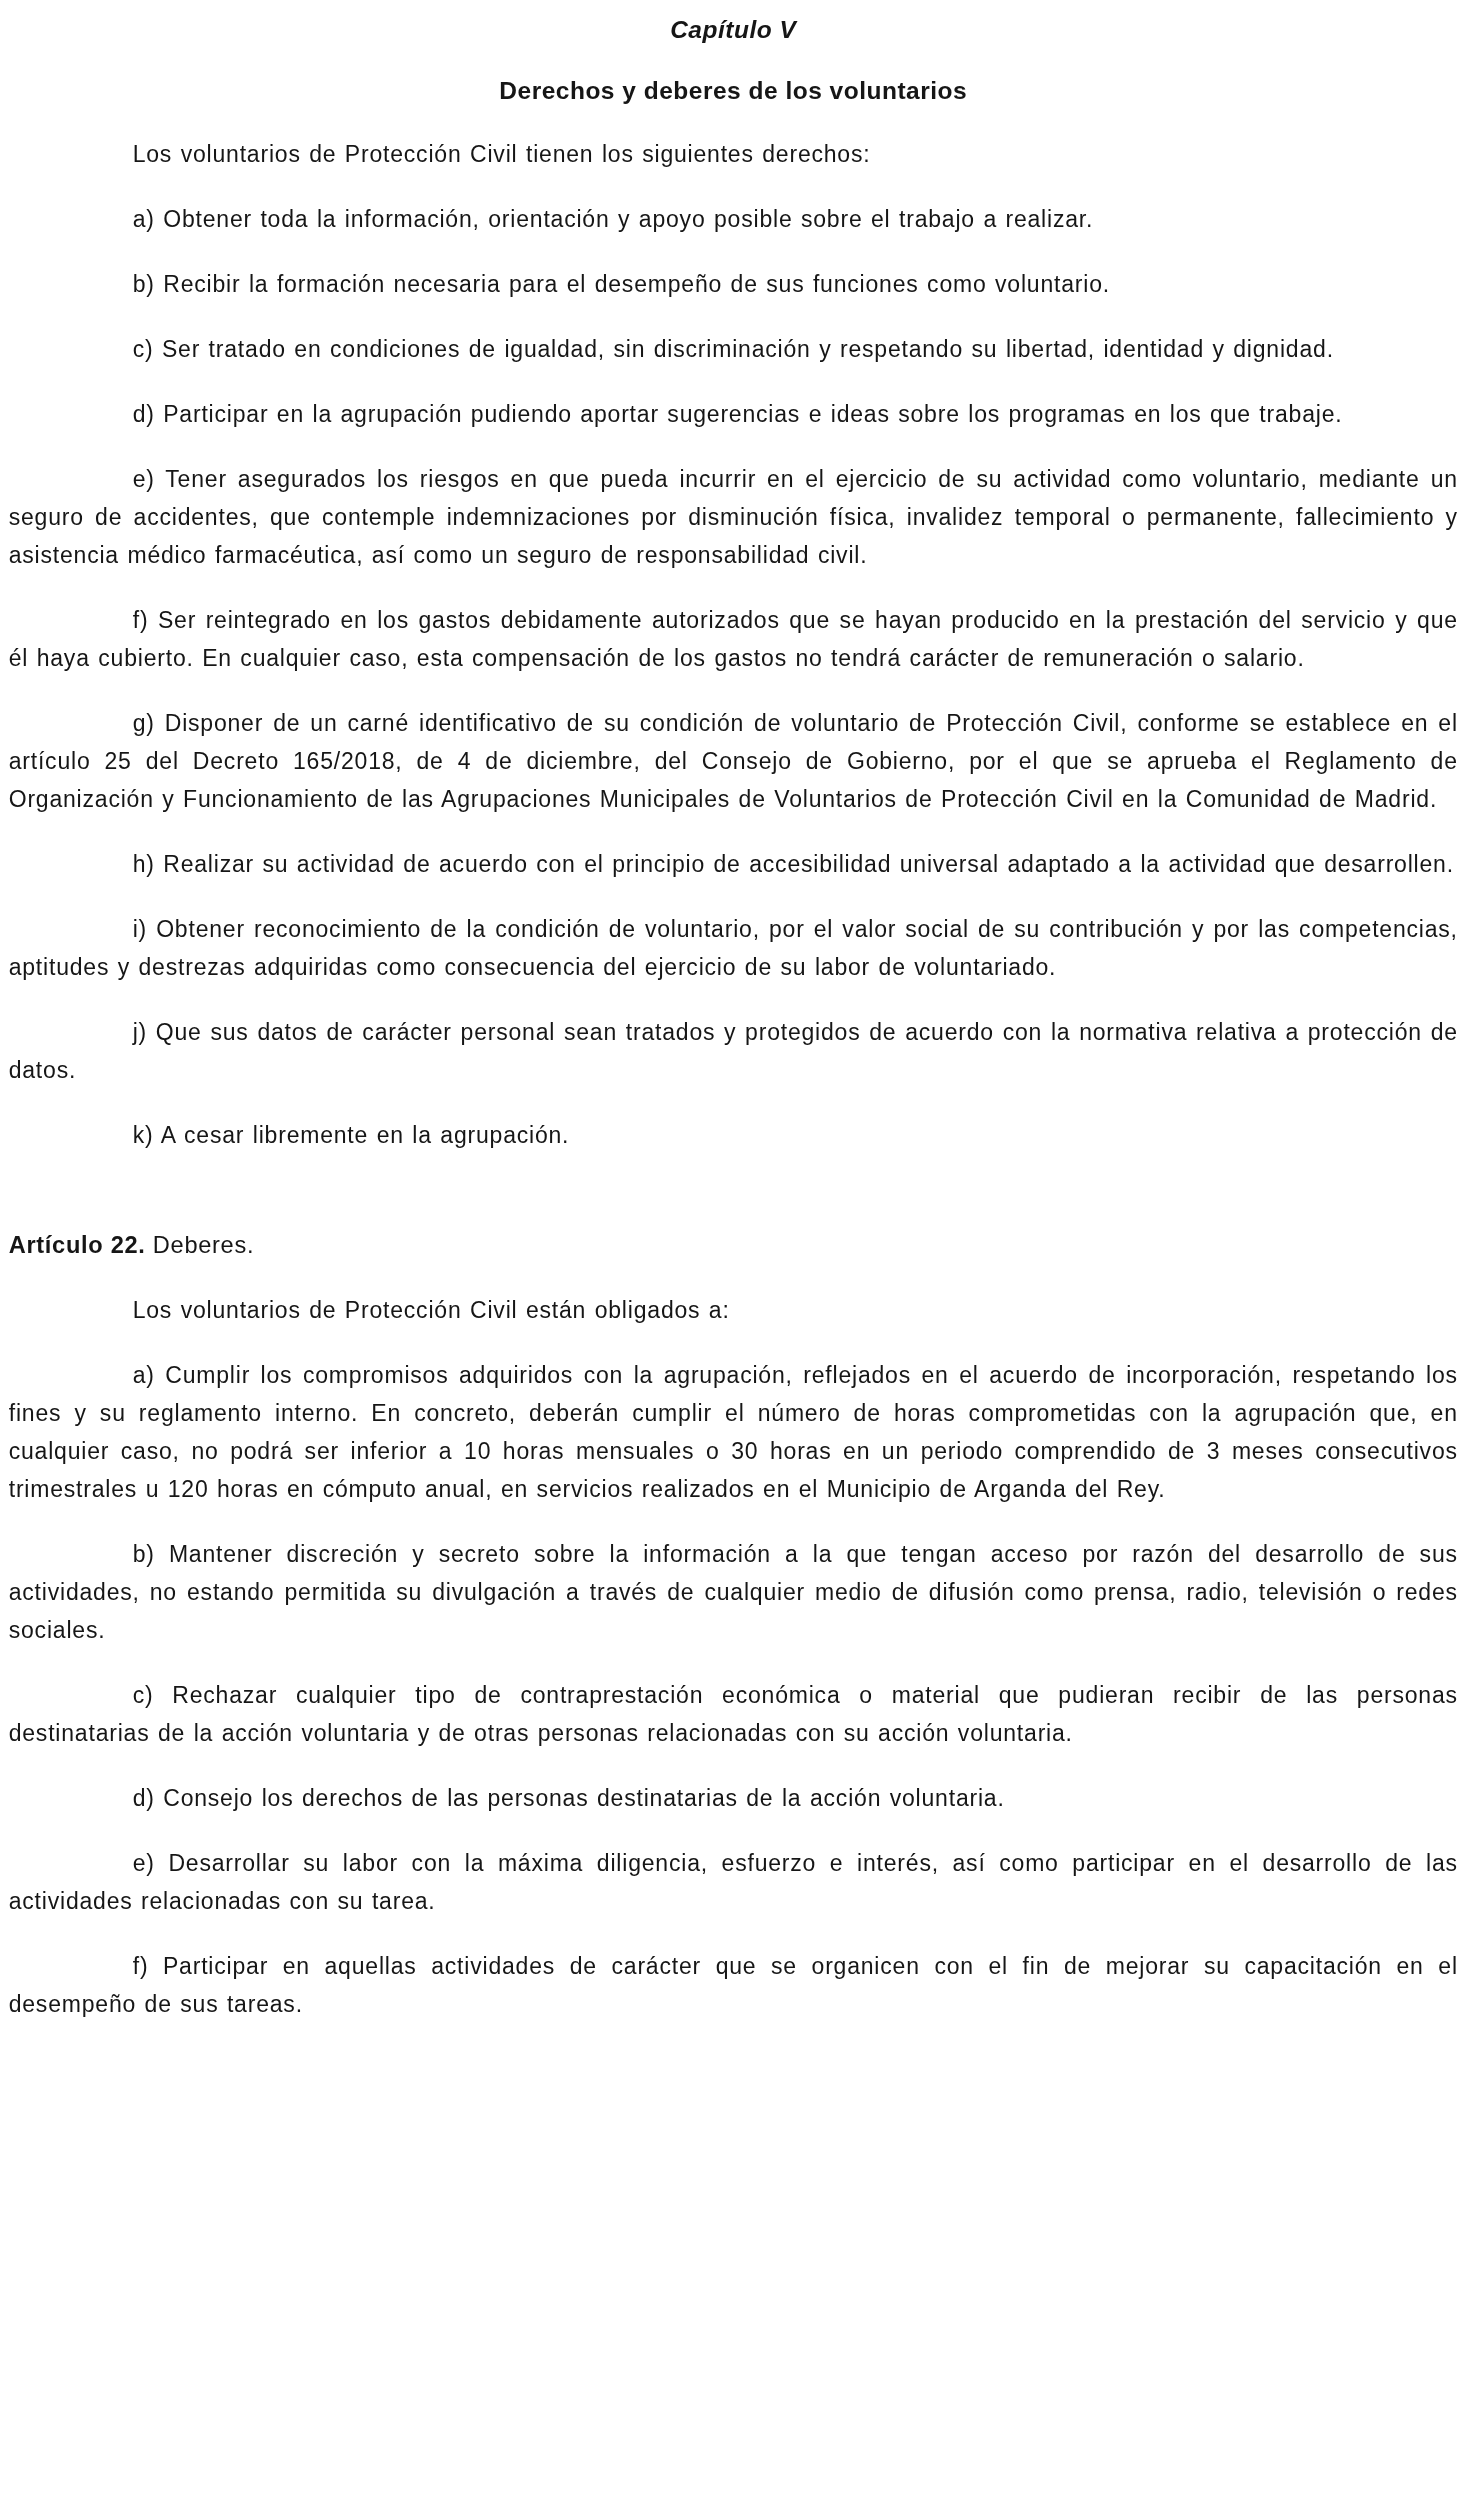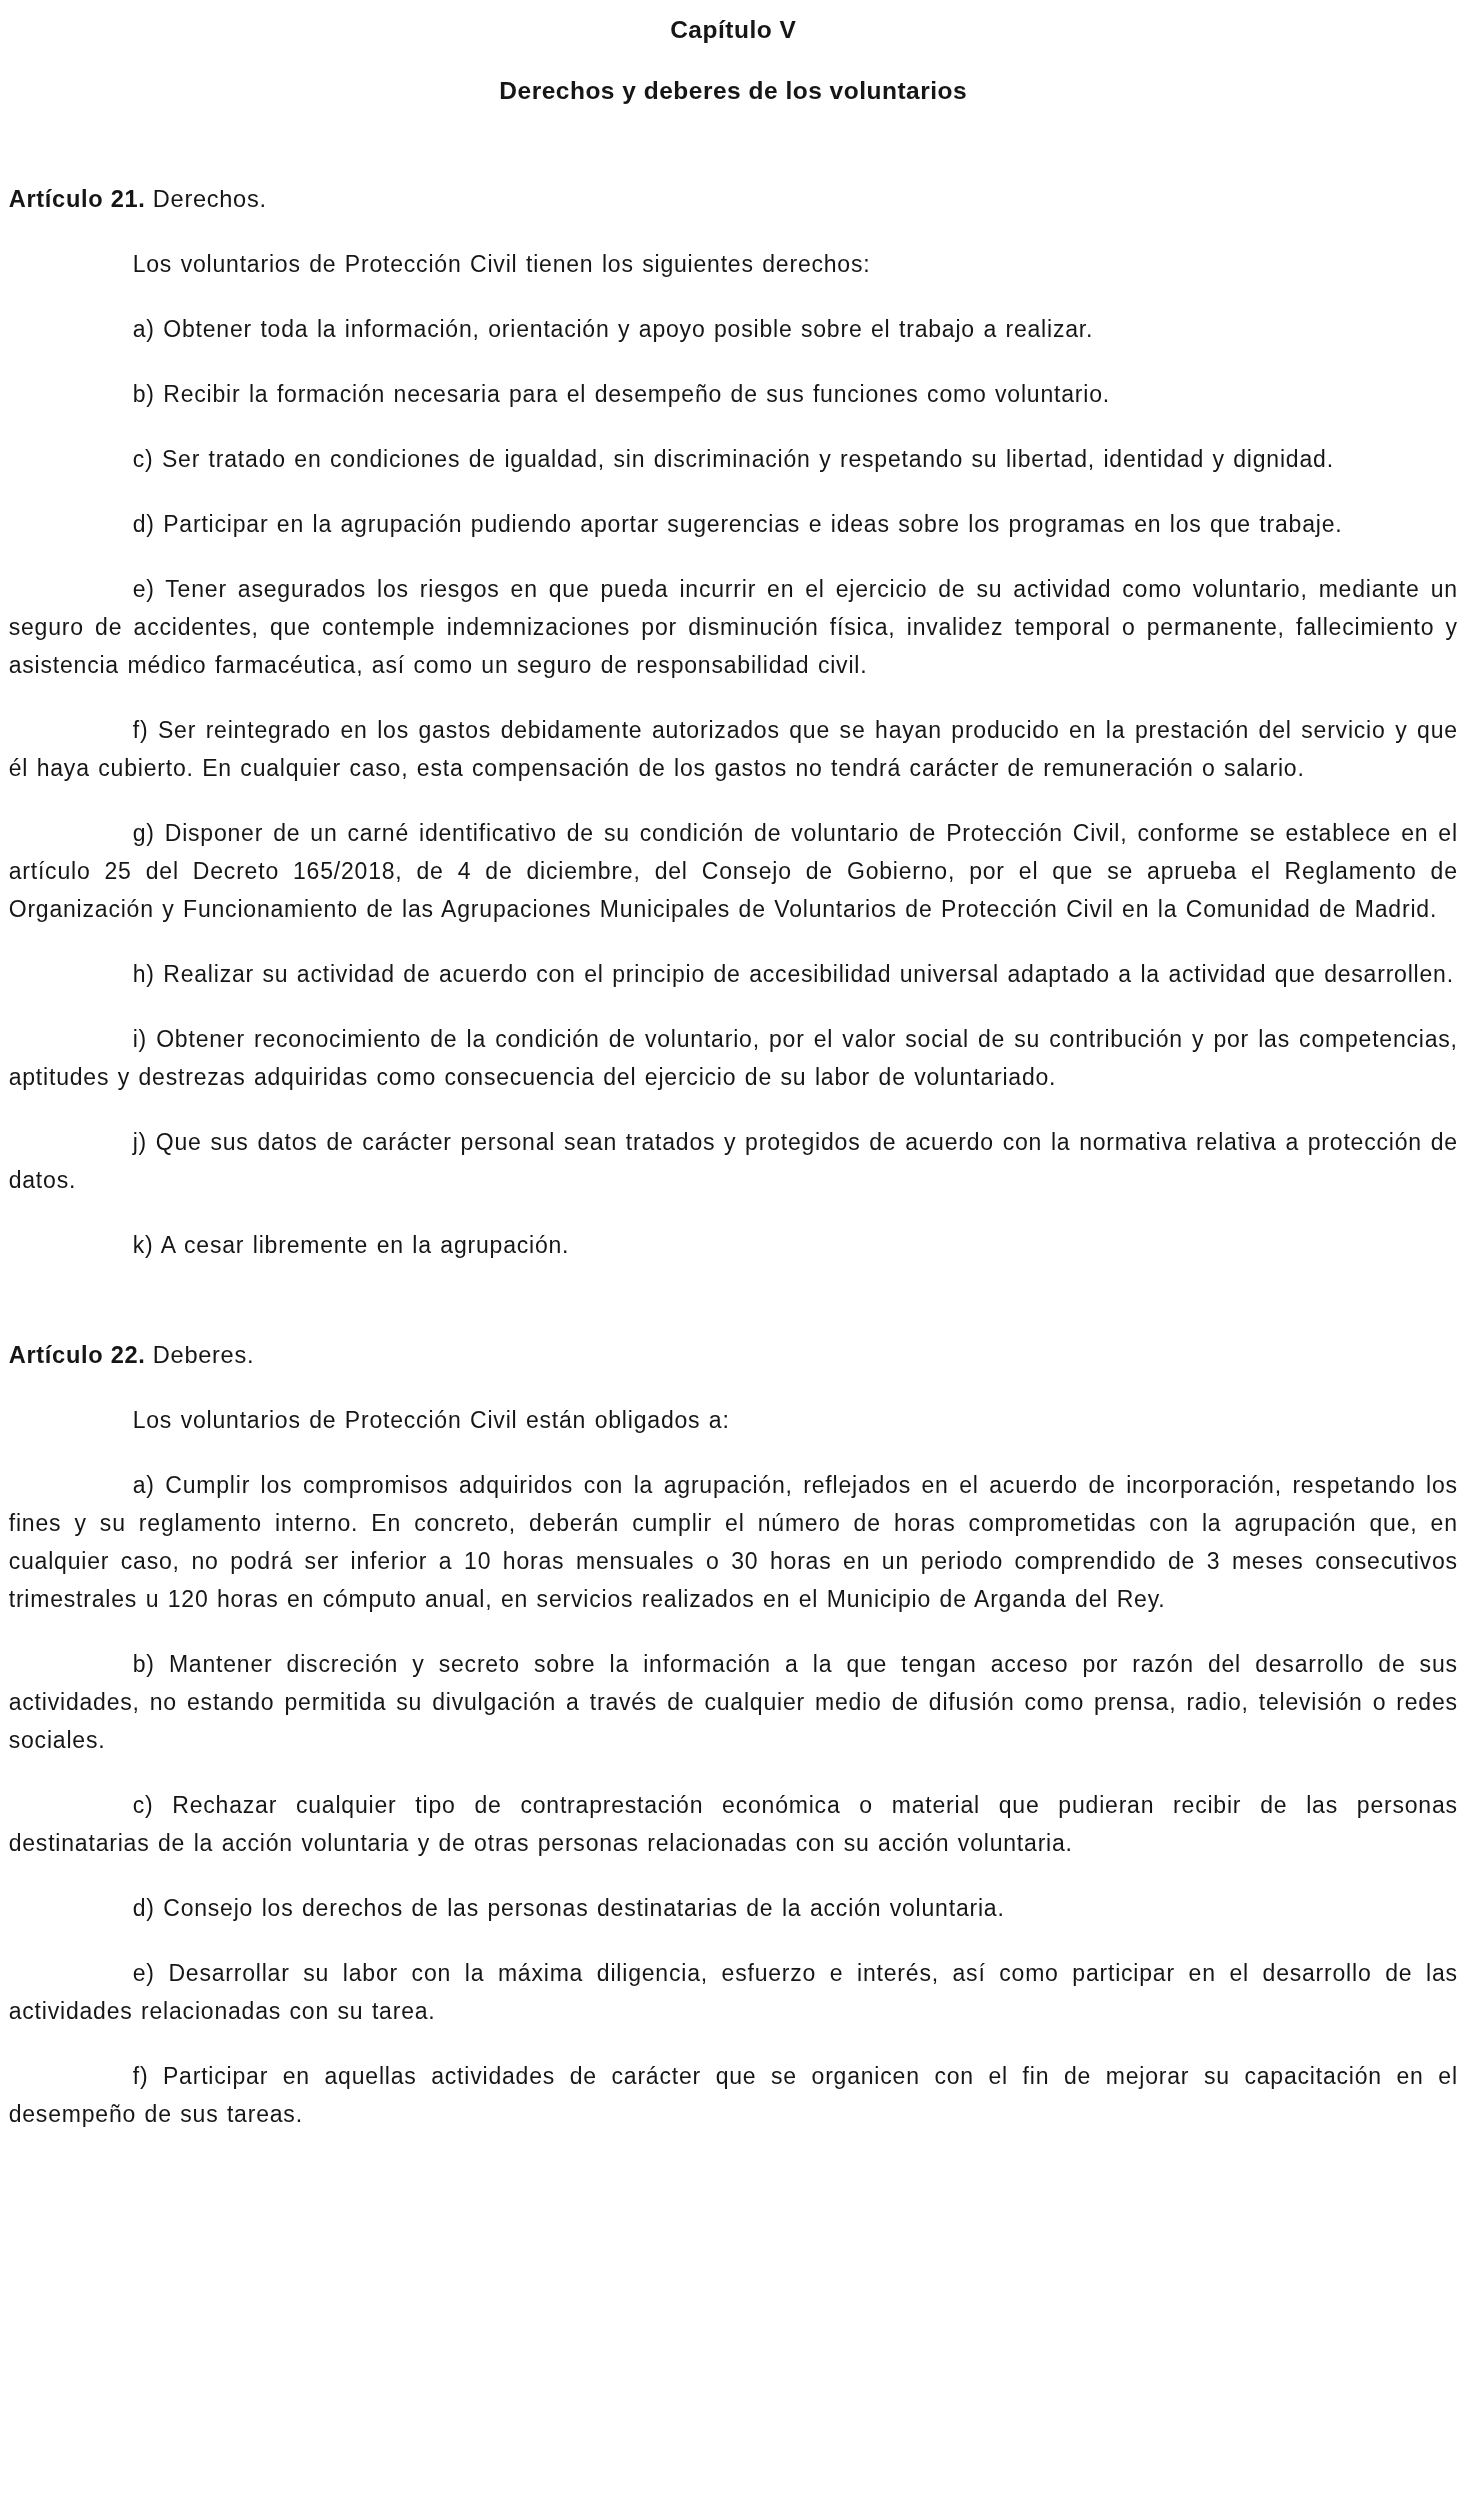--- a/index.html
+++ b/index.html
@@ -18,20 +18,21 @@
   .doc {
     padding: 12.2px 12.2px 0 8.7px;
   }
   .chapter-title {
     margin: 0;
     text-align: center;
     font-weight: 700;
     font-size: 24.5px;
     line-height: 35px;
     letter-spacing: 0.5px;
+    font-style: italic;
   }
   .chapter-subtitle {
     margin: 26px 0 0 0;
     text-align: center;
     font-weight: 700;
     font-size: 24.5px;
     line-height: 35px;
     letter-spacing: 0.5px;
   }
   .article-heading {
@@ -57,21 +58,20 @@
 </head>
 <body>
 
 <div class="doc">
 
   <h1 class="chapter-title">Capítulo V</h1>
 
   <h2 class="chapter-subtitle">Derechos y deberes de los voluntarios</h2>
 
   <section>
-    <p class="article-heading"><strong>Artículo 21.</strong> <span>Derechos.</span></p>
 
     <p class="body">Los voluntarios de Protección Civil tienen los siguientes derechos:</p>
 
     <p class="body">a) Obtener toda la información, orientación y apoyo posible sobre el trabajo a realizar.</p>
     <p class="body">b) Recibir la formación necesaria para el desempeño de sus funciones como voluntario.</p>
     <p class="body">c) Ser tratado en condiciones de igualdad, sin discriminación y respetando su libertad, identidad y dignidad.</p>
     <p class="body">d) Participar en la agrupación pudiendo aportar sugerencias e ideas sobre los programas en los que trabaje.</p>
     <p class="body">e) Tener asegurados los riesgos en que pueda incurrir en el ejercicio de su actividad como voluntario, mediante un seguro de accidentes, que contemple indemnizaciones por disminución física, invalidez temporal o permanente, fallecimiento y asistencia médico farmacéutica, así como un seguro de responsabilidad civil.</p>
     <p class="body">f) Ser reintegrado en los gastos debidamente autorizados que se hayan producido en la prestación del servicio y que él haya cubierto. En cualquier caso, esta compensación de los gastos no tendrá carácter de remuneración o salario.</p>
     <p class="body">g) Disponer de un carné identificativo de su condición de voluntario de Protección Civil, conforme se establece en el artículo 25 del Decreto 165/2018, de 4 de diciembre, del Consejo de Gobierno, por el que se aprueba el Reglamento de Organización y Funcionamiento de las Agrupaciones Municipales de Voluntarios de Protección Civil en la Comunidad de Madrid.</p>

